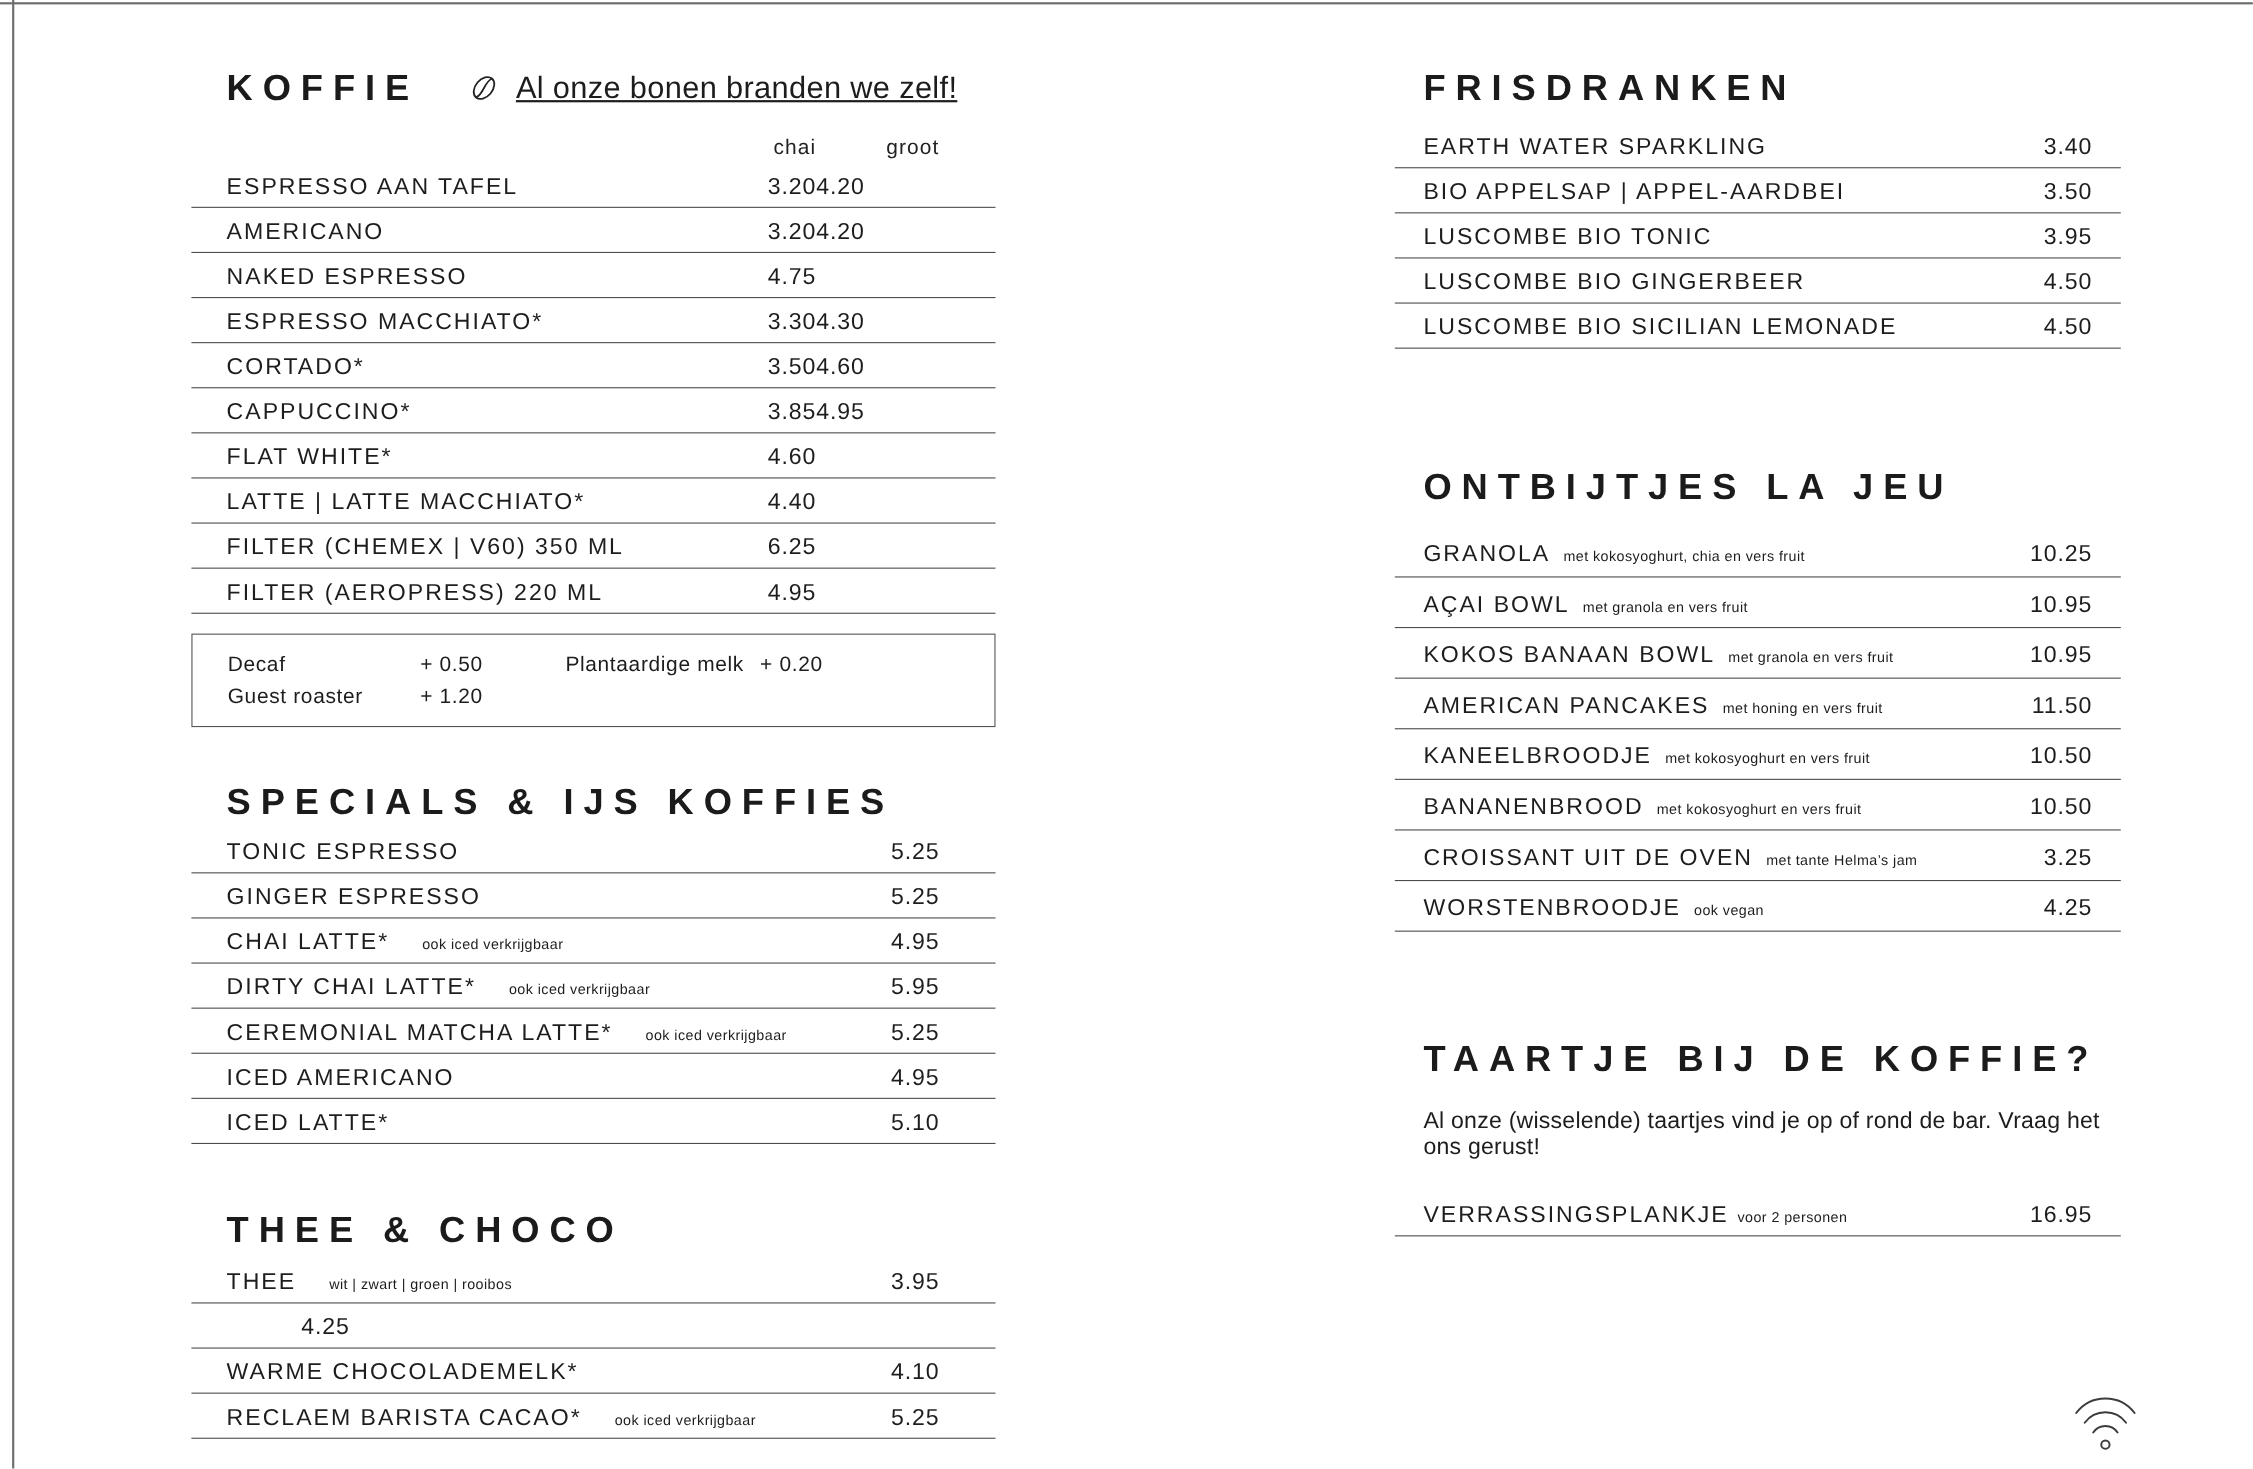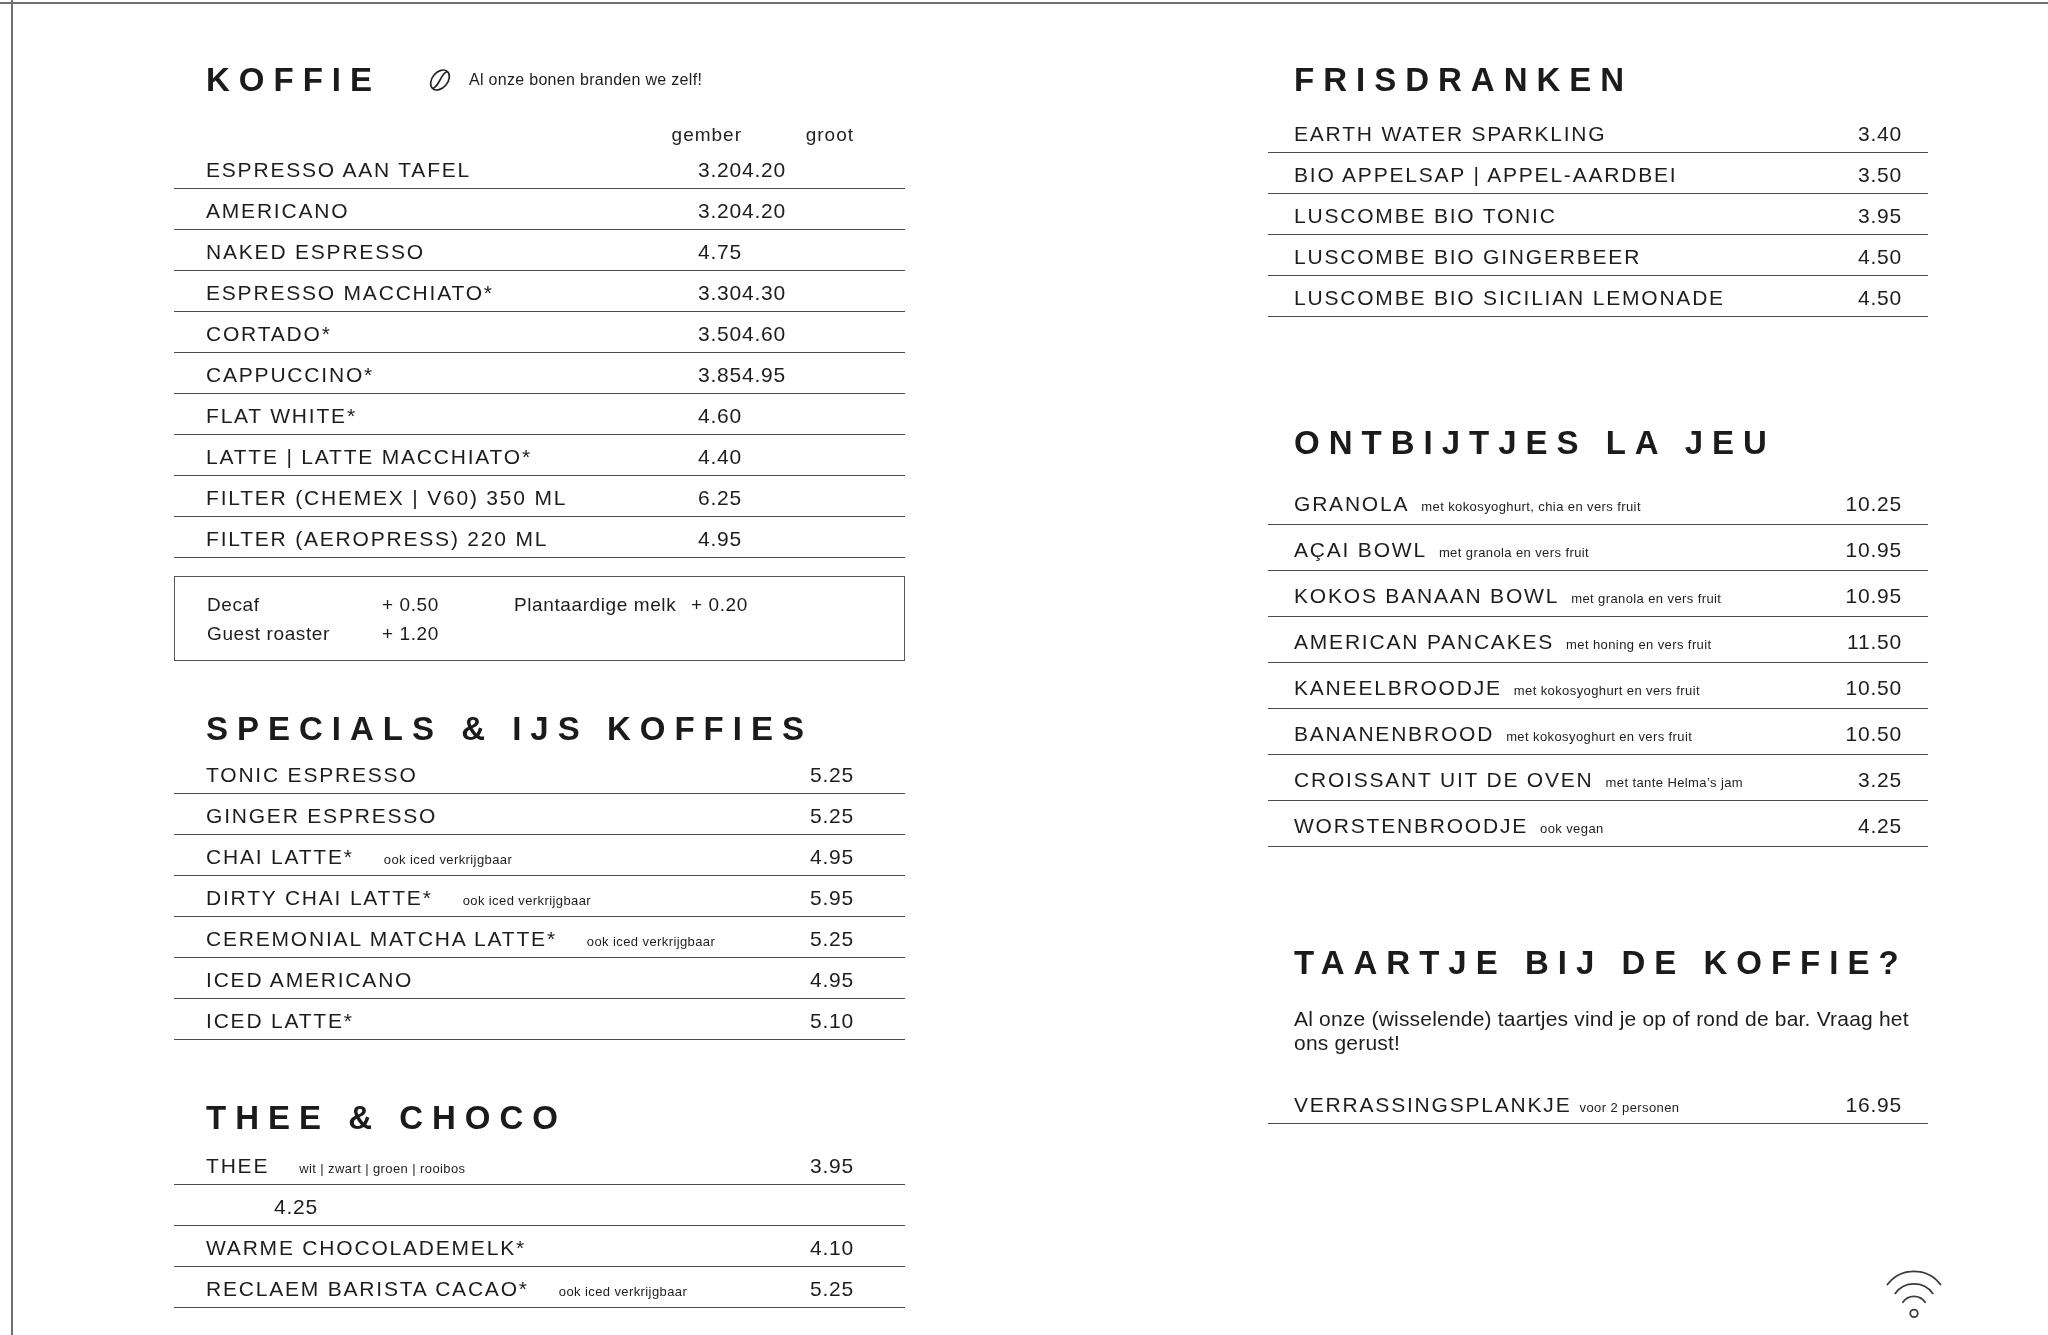--- a/index.html
+++ b/index.html
@@ -14,21 +14,21 @@
   .col{position:absolute;}
   .col-left{left:174px;top:60px;width:731px;}
   .col-right{left:1268px;top:60px;width:660px;}
 
   .section-title{
     font-size:33px;font-weight:700;letter-spacing:9px;color:#1b1b1b;line-height:40px;white-space:nowrap;
   }
   .pad-title{padding-left:32px;}
   .koffie-header{display:flex;align-items:center;}
   .bean{margin-left:44px;display:inline-flex;}
-  .tagline{font-size:16px;letter-spacing:.3px;margin-left:14px;font-weight:400;}
+  .tagline{font-size:28px;letter-spacing:.3px;margin-left:14px;font-weight:400;text-decoration:underline;}
 
   .cols-header{display:flex;padding:24px 51px 2px 32px;font-size:19px;letter-spacing:1px;color:#222;}
   .cols-header .sp{flex:1;}
   .cols-header .c1{width:96px;text-align:right;}
   .cols-header .c2{width:112px;text-align:right;}
 
   .row{display:flex;align-items:baseline;border-bottom:1px solid #4d4d4d;
        padding:10px 51px 6px 32px;font-size:21px;letter-spacing:1.8px;}
   .row .name{flex:1;white-space:nowrap;}
   .p-small{width:96px;text-align:right;letter-spacing:.8px;}
@@ -73,21 +73,21 @@
             <ellipse cx="12" cy="12" rx="6.2" ry="9"></ellipse>
             <path d="M12 3.2 C 9.2 8, 14.8 16, 12 20.8"></path>
           </g>
         </svg>
     </span>
     <span class="tagline">Al onze bonen branden we zelf!</span>
   </div>
 
   <div class="cols-header">
     <span class="sp"></span>
-    <span class="c1">gember</span>
+    <span class="c1">chai</span>
     <span class="c2">groot</span>
   </div>
 
   <div class="row">
       <span class="name">ESPRESSO AAN TAFEL</span>
       <span class="p-small">3.20</span>
       <span class="p-large">4.20</span>
     </div>
   <div class="row">
       <span class="name">AMERICANO</span>

